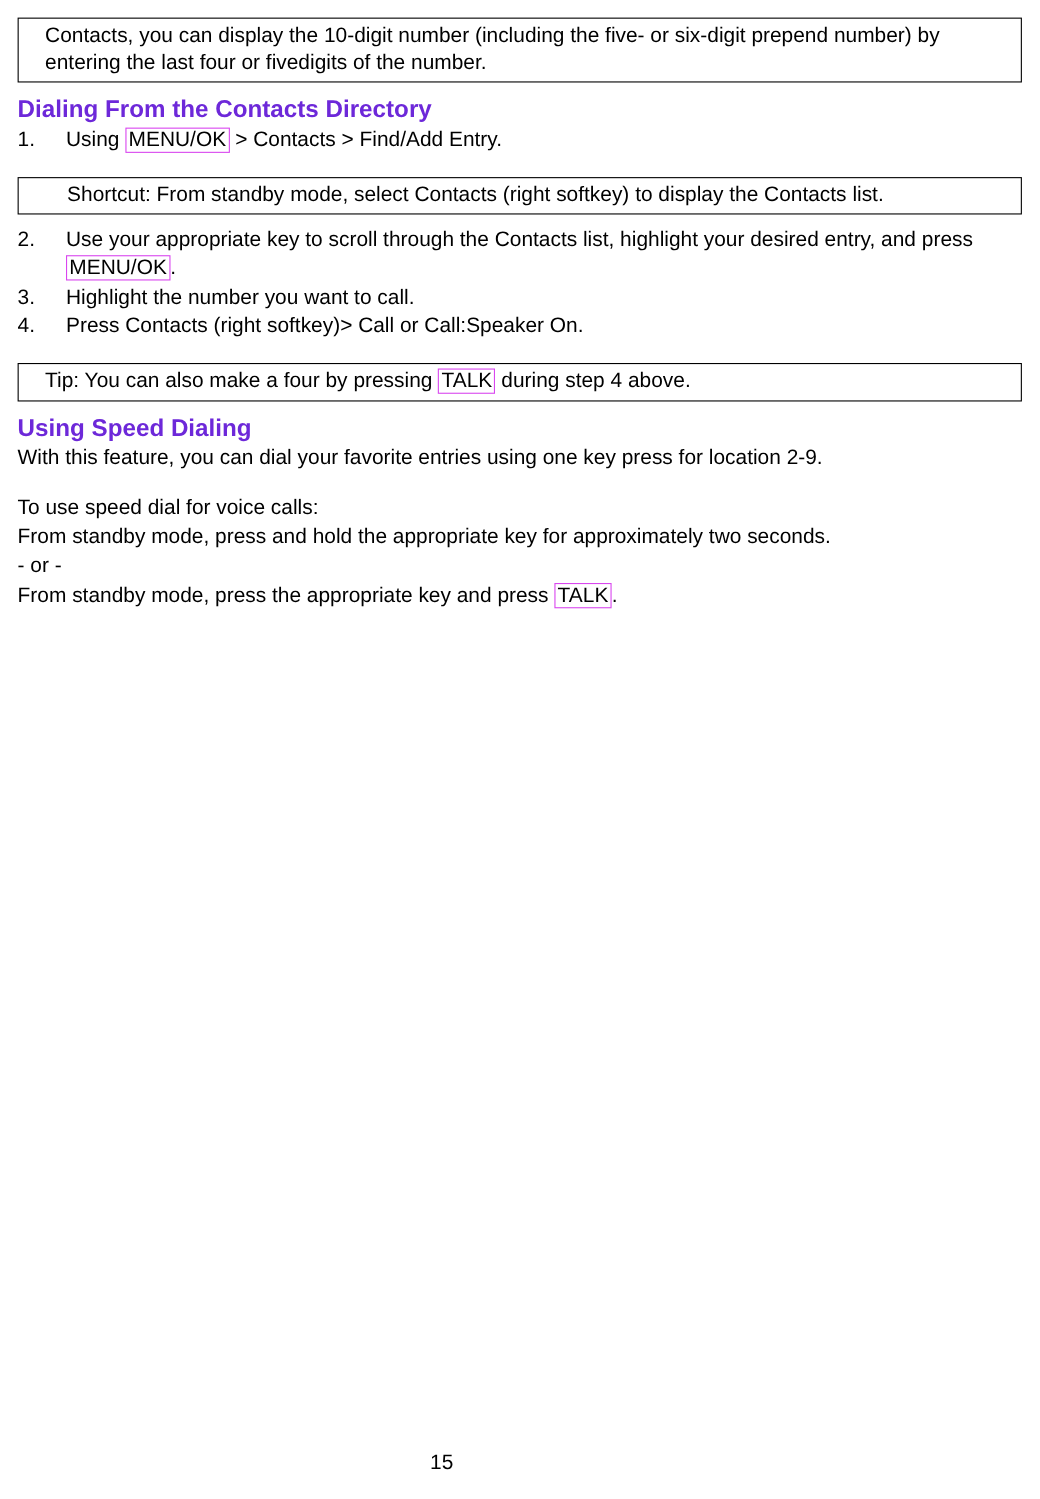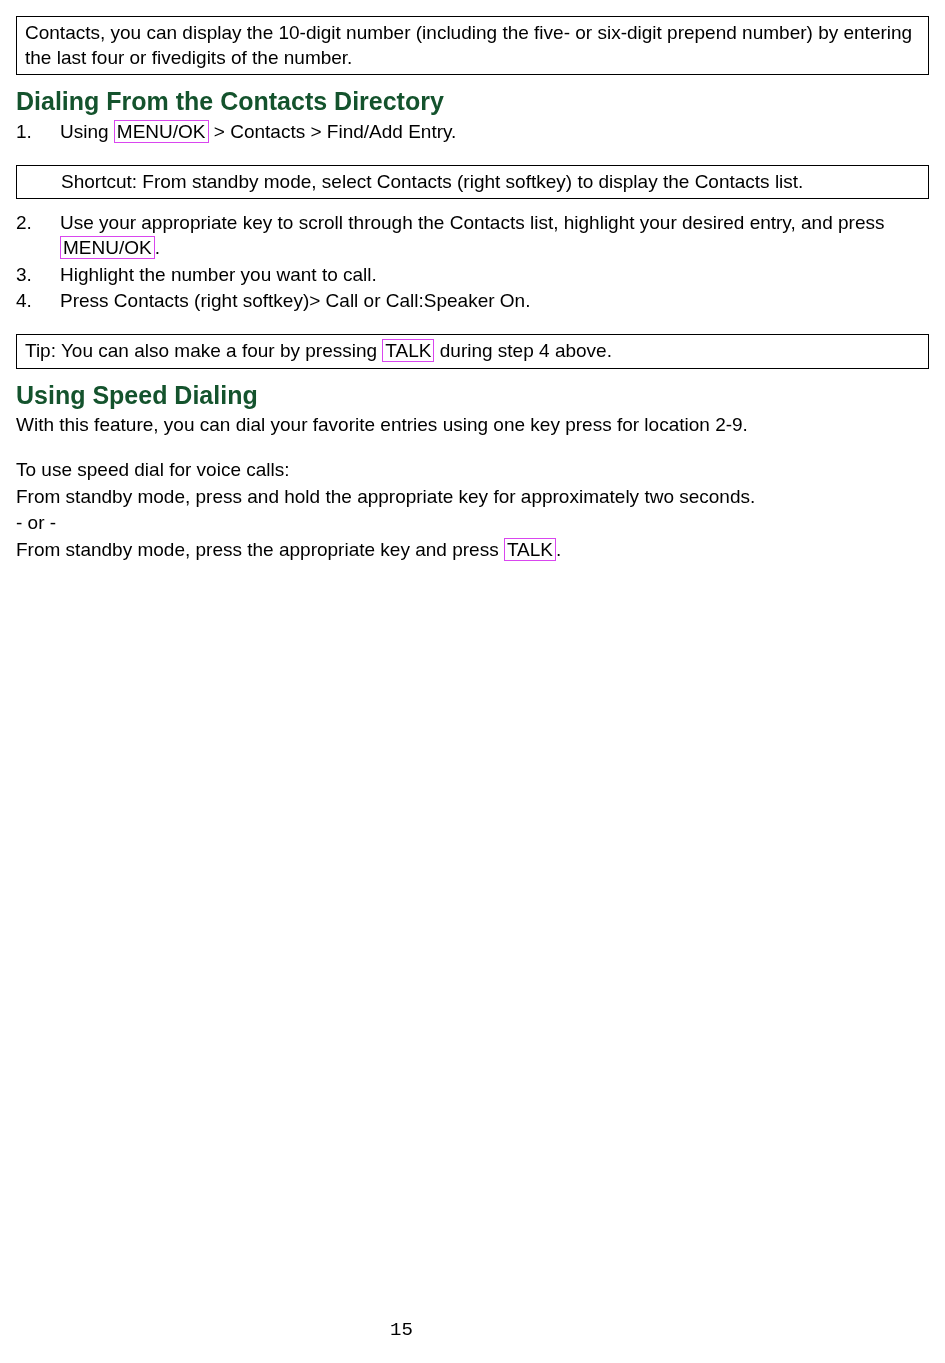--- a/index.html
+++ b/index.html
@@ -6,32 +6,32 @@
       font-family: Arial, sans-serif;
       font-size: 19px;
       margin: 0;
       padding: 16px;
       width: 945px;
       box-sizing: border-box;
       line-height: 1.3;
     }
     .box {
       border: 1px solid #000;
-      padding: 4px 8px;
+      padding: 4px 24px;
       margin-bottom: 8px;
     }
     .shortcut-box {
       border: 1px solid #000;
       padding: 4px 8px;
       padding-left: 44px;
       margin-bottom: 12px;
     }
     h2 {
-      color: #14532d;
-      font-size: 25px;
+      color: #6d28d9;
+      font-size: 22px;
       font-weight: bold;
       margin: 10px 0 2px 0;
     }
     .key {
       border: 1px solid #d946ef;
       padding: 0 2px;
       display: inline;
     }
     .bold {
       font-weight: normal;
@@ -46,21 +46,20 @@
     }
     .list-text {
       flex: 1;
     }
     .page-num {
       text-align: center;
       position: fixed;
       bottom: 20px;
       width: 803px;
       left: 0;
-      font-family: Liberation Mono, monospace;
     }
     .para {
       margin-bottom: 2px;
     }
     .spacer {
       height: 18px;
     }
   </style>
 </head>
 <body>

